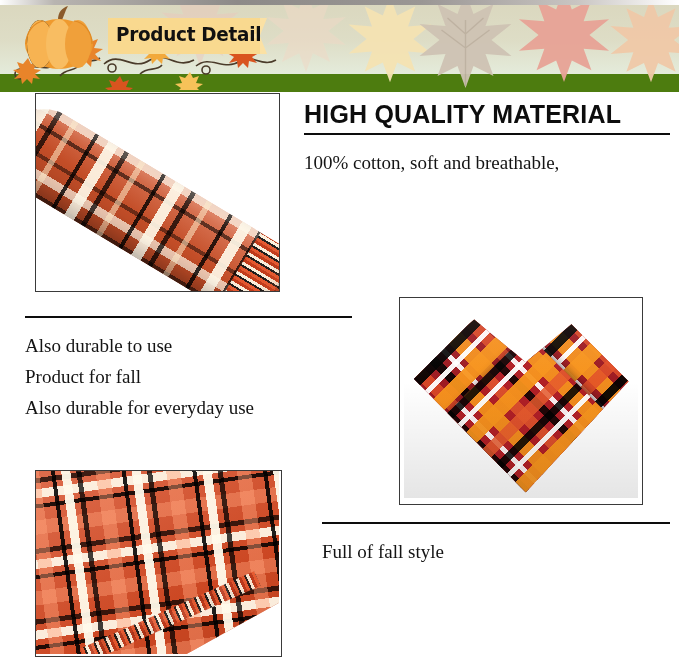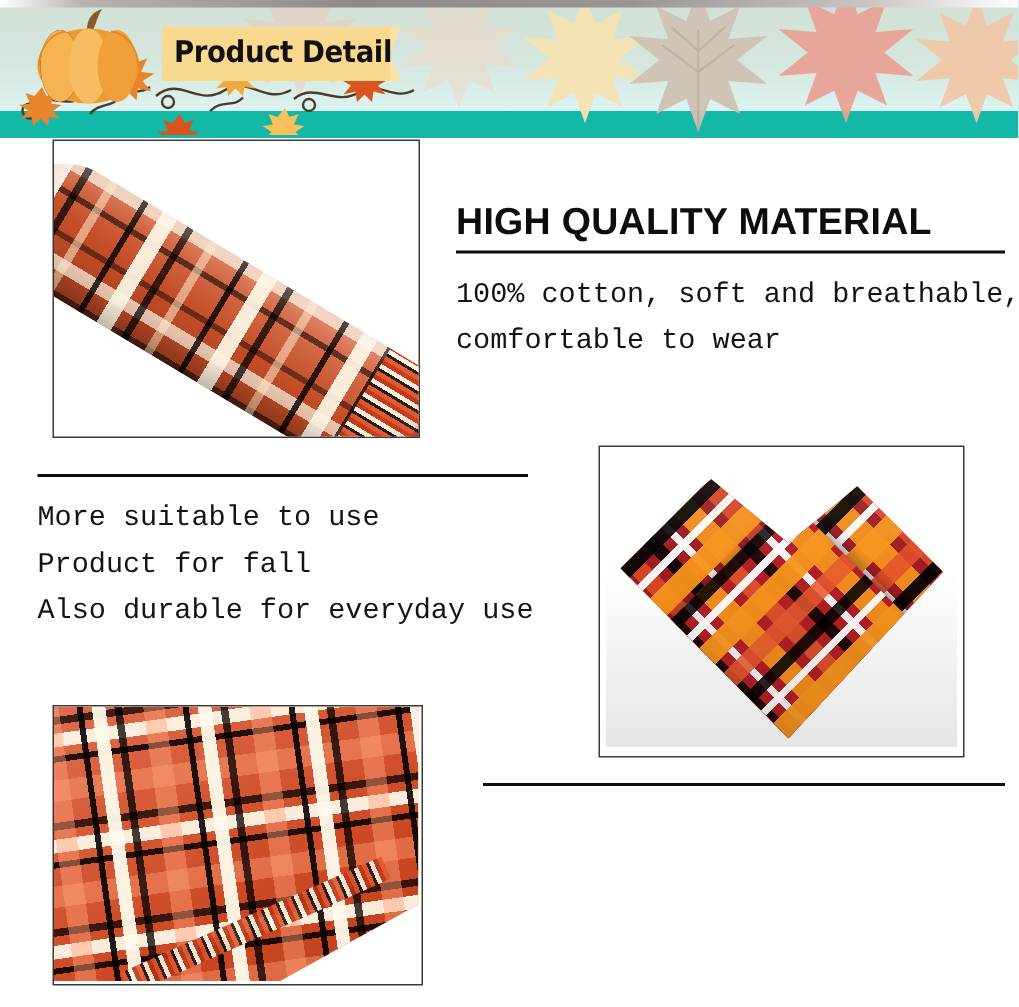--- a/index.html
+++ b/index.html
@@ -15,21 +15,21 @@
     font-family: "Liberation Sans", sans-serif;
     color: #111111;
   }
 
   
   .header {
     position: absolute;
     left: 0; top: 0;
     width: 679px; height: 92px;
     overflow: hidden;
-    background: #14b8a6;
+    background: #4d7c0f;
   }
   .hdr-topstrip {
     position: absolute;
     left: 0; top: 0;
     width: 679px; height: 5px;
     background: linear-gradient(90deg, #ffffff 0%, #b8b4b0 8%, #8d8a88 35%, #9a9694 62%, #c9c5c2 85%, #ffffff 100%);
   }
   .hdr-wash {
     position: absolute;
     left: 0; top: 0;
@@ -265,24 +265,24 @@
     height: 2px;
     background: #0d0d0d;
     margin-top: 4px;
   }
   .sec-body { margin-top: 12px; }
   .sec-line {
     font-size: 19px;
     line-height: 31px;
     color: #141414;
     white-space: nowrap;
-    font-family: Liberation Mono, monospace;
-  }
-
-  .sec-material { left: 304px; top: 100px; width: 366px; margin-top: 34px; }
+    font-family: Liberation Serif, serif;
+  }
+
+  .sec-material { left: 304px; top: 100px; width: 366px; }
   .sec-material .sec-rule { width: 366px; }
 
   .sec-double { left: 25px; top: 312px; width: 327px; }
   .sec-double .sec-rule { width: 327px; }
 
   .sec-unique { left: 322px; top: 518px; width: 348px; }
   .sec-unique .sec-rule { width: 348px; }
 </style>
 </head>
 <body>
@@ -369,28 +369,27 @@
   <div class="scarf-roll">
     <div class="scarf-fringe"></div>
   </div>
 </div>
 
 <div class="section sec-material">
   <div class="sec-heading">HIGH QUALITY MATERIAL</div>
   <div class="sec-rule"></div>
   <div class="sec-body">
     <div class="sec-line">100% cotton, soft and breathable,</div>
-    <div class="sec-line">comfortable to wear</div>
   </div>
 </div>
 
 <div class="section sec-double">
   <div class="sec-rule"></div>
   <div class="sec-body">
-    <div class="sec-line">More suitable to use</div>
+    <div class="sec-line">Also durable to use</div>
     <div class="sec-line">Product for fall</div>
     <div class="sec-line">Also durable for everyday use</div>
   </div>
 </div>
 
 <div class="photo-box box-bandana">
   <div class="bandana-wrap">
     <div class="bandana-clip">
       <div class="bandana-main"></div>
       <div class="bandana-front"></div>
@@ -402,14 +401,15 @@
 <div class="photo-box box-flat">
   <div class="flat-clip">
     <div class="flat-plaid"></div>
     <div class="flat-fringe"></div>
   </div>
 </div>
 
 <div class="section sec-unique">
   <div class="sec-rule"></div>
   <div class="sec-body">
+    <div class="sec-line">Full of fall style</div>
   </div>
 </div>
 
 </body></html>

